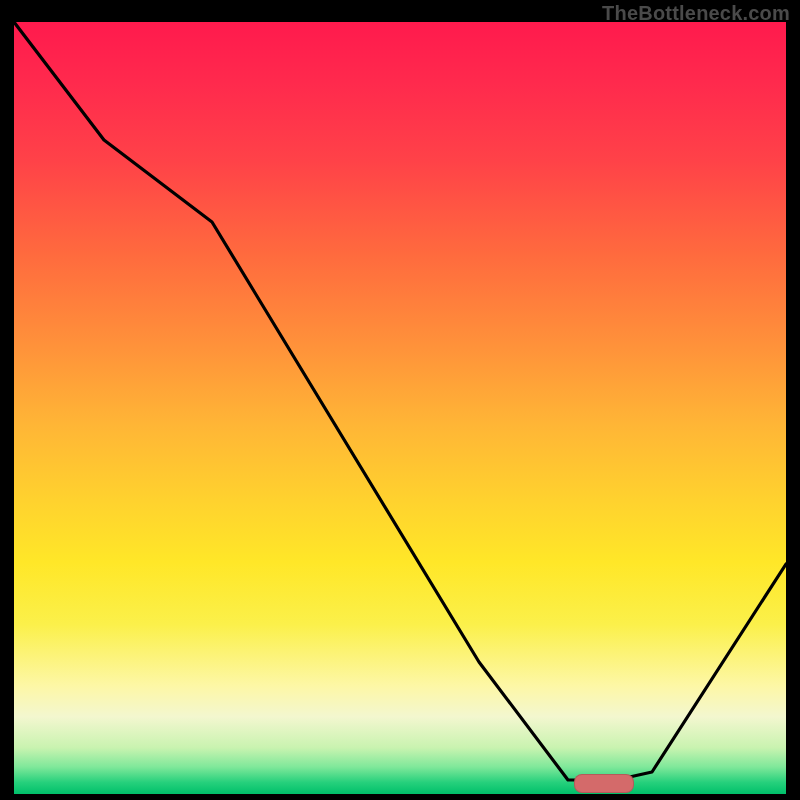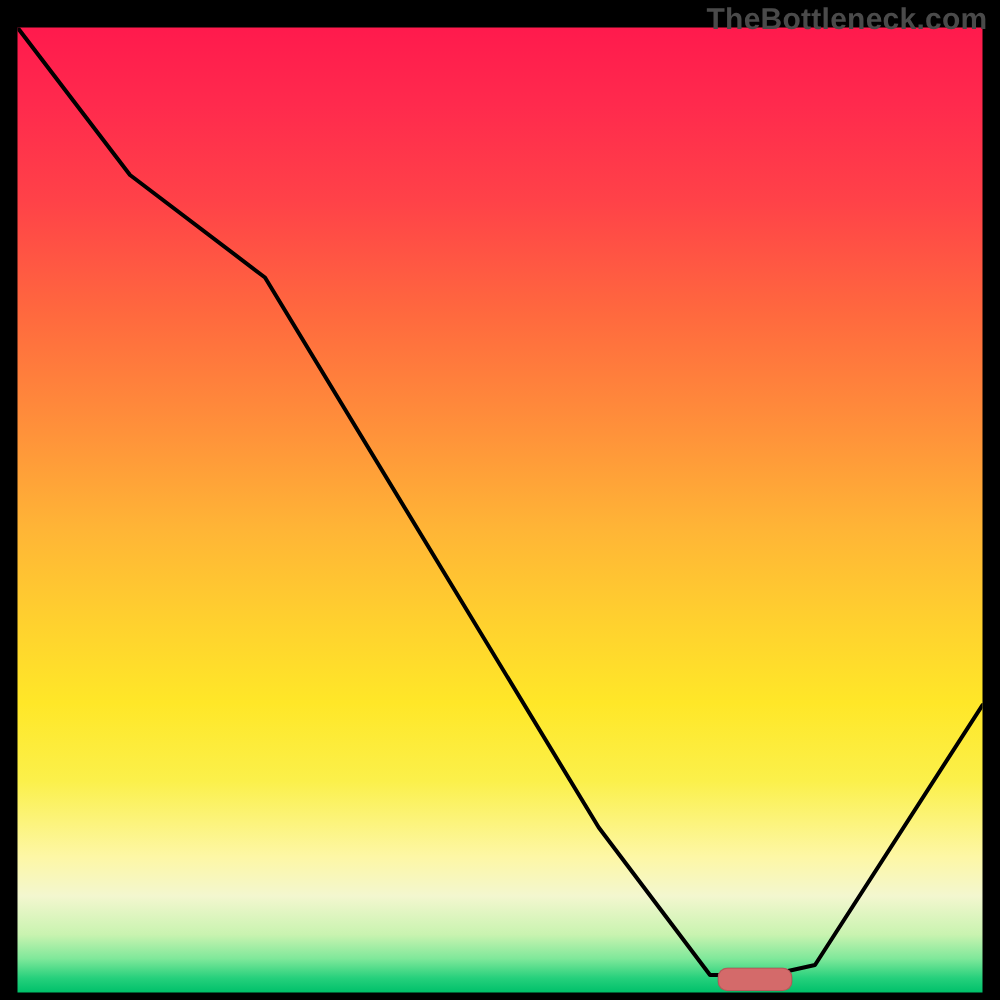--- a/index.html
+++ b/index.html
@@ -34,21 +34,21 @@
       #7fe89a 96.5%,
       #26d07c 98.5%,
       #00c06a 100%
     );
   }
   .watermark {
     position: absolute;
     top: 2px;
     right: 10px;
     color: #4a4a4a;
-    font-size: 24px;
+    font-size: 20px;
     font-weight: 600;
     letter-spacing: 0.2px;
   }
   svg.curve {
     position: absolute;
     left: 14px;
     top: 22px;
     width: 772px;
     height: 772px;
   }

